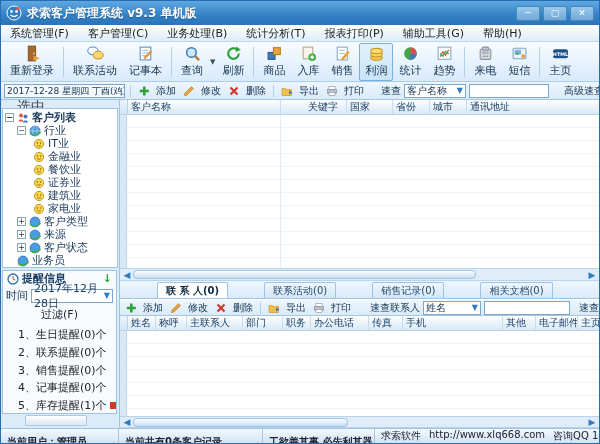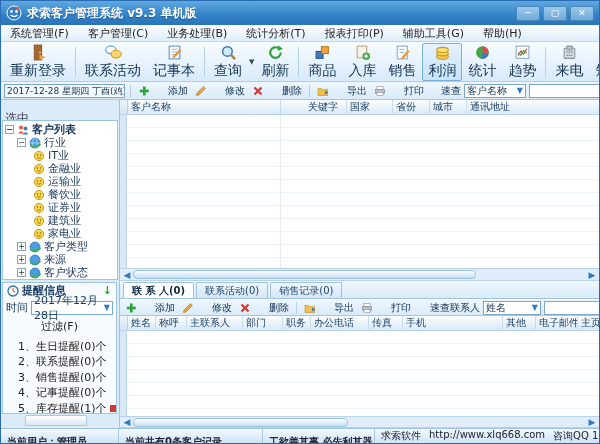--- a/index.html
+++ b/index.html
@@ -15,41 +15,41 @@
   .winbtn { width:24px; height:15px; background:linear-gradient(#9cc9ec,#6fa9d8); border:1px solid #4d88bb; border-radius:2px; color:#fff; font-size:9px; line-height:13px; text-align:center; }
 
   
   .menubar { height:17px; flex:none; background:linear-gradient(#ffffff,#dcedfa); border-bottom:1px solid #bcd6ec; display:flex; align-items:center; gap:19px; padding:0 9px; color:#222; font-size:11px; white-space:nowrap; overflow:hidden; }
 
   
   .toolbar { height:40px; flex:none; background:linear-gradient(#f8fcff,#d8eafb); border-bottom:1px solid #aecde9; display:flex; align-items:center; padding:0 3px; overflow:hidden; }
   .tbtn { display:flex; flex-direction:column; align-items:center; justify-content:center; height:38px; padding:0 5px; gap:1px; border:1px solid transparent; border-radius:2px; white-space:nowrap; }
   .tbtn.selected { background:linear-gradient(#e4f2fd,#c8e3f9); border-color:#7ab0dc; }
   .tbtn svg { width:17px; height:17px; display:block; }
-  .tlabel { font-size:14px; color:#14324f; }
+  .tlabel { font-size:11px; color:#14324f; }
   .tsep { width:1px; height:30px; background:#b5d1e9; margin:0 3px; flex:none; }
   .drop { color:#355; font-size:9px; margin:0 1px; align-self:center; }
 
   
   .filterbar, .contactbar { flex:none; background:linear-gradient(#eef6fd,#d9ebfa); border-bottom:1px solid #a5c7e4; display:flex; align-items:center; gap:3px; padding:0 3px; white-space:nowrap; overflow:hidden; font-size:10px; color:#14324f; }
   .filterbar { height:18px; }
   .contactbar { height:17px; border-top:1px solid #fff; }
   .datebox { width:121px; height:14px; border:1px solid #7ba7cc; background:#f4fafe; font-size:9px; line-height:12px; padding:0 2px; overflow:hidden; flex:none; }
-  .sbtn { display:flex; align-items:center; gap:18px; padding:0 2px; }
+  .sbtn { display:flex; align-items:center; gap:6px; padding:0 2px; }
   .sbtn svg { width:12px; height:12px; }
   .vsep { width:1px; height:12px; background:#b5d1e9; margin:0 2px; flex:none; }
   .combo { height:14px; border:1px solid #7ba7cc; background:#fff; display:flex; align-items:center; justify-content:space-between; padding:0 2px; flex:none; }
   .combo .arr { color:#2f7cc2; font-size:8px; }
   .qinput { height:14px; border:1px solid #7ba7cc; background:#fff; font-size:10px; padding:0 2px; flex:none; }
   .chk { width:10px; height:10px; border:1px solid #7ba7cc; background:#fff; flex:none; }
 
   
   .bodyrow { flex:1; display:flex; min-height:0; }
   .leftcol { width:119px; flex:none; display:flex; flex-direction:column; background:#dcebf8; border-right:1px solid #9fc3e2; }
-  .clip-label { height:8px; overflow:hidden; font-size:12px; color:#445; padding-left:4px; line-height:12px;margin-top:12px; }
+  .clip-label { height:8px; overflow:hidden; font-size:14px; color:#445; padding-left:16px; line-height:12px; }
   .treebox { height:160px; flex:none; background:#fff; border:1px solid #9fc3e2; margin:0 1px; overflow:hidden; padding:2px 0 0 2px; }
   .trow { display:flex; align-items:center; height:13px; gap:3px; white-space:nowrap; overflow:hidden; }
   .trow.root { font-weight:bold; }
   .lv1 { padding-left:12px; } .lv2 { padding-left:28px; }
   .pm { width:9px; height:9px; border:1px solid #8aa; background:#fff; font-size:8px; line-height:7px; text-align:center; color:#333; flex:none; }
   .tico { width:12px; height:12px; flex:none; }
 
   .reminder { flex:1; margin:2px 2px 0 1px; border:1px solid #9fc3e2; background:#f7fbfe; display:flex; flex-direction:column; overflow:hidden; }
   .rem-header { height:16px; display:flex; align-items:center; gap:3px; padding:0 4px; font-weight:bold; color:#173a60; font-size:11px; }
   .rem-header .spacer { flex:1; }
@@ -70,21 +70,21 @@
   .grid-body .gutter { position:absolute; left:0; top:0; bottom:0; width:7px; background:#d9e8f5; border-right:1px solid #bcd5ea; }
   .grid-body .colline { position:absolute; top:0; bottom:0; width:1px; background:#e2ecf5; }
   .gb-main { flex:1.8; } .gb-contact { flex:1; }
 
   .hscroll { flex:none; height:13px; background:#e0edf9; border-top:1px solid #b9d4ea; border-bottom:1px solid #b9d4ea; display:flex; align-items:center; padding:0 1px; }
   .hs-arrow { width:12px; height:10px; color:#2f7cc2; font-size:9px; line-height:10px; text-align:center; flex:none; }
   .hs-thumb { height:9px; background:linear-gradient(#fdfeff,#c6def2); border:1px solid #9fc3e2; border-radius:4px; }
   .hs-track { flex:1; }
 
   .tabs { flex:none; height:18px; background:linear-gradient(#eef6fd,#d9ebfa); border-bottom:1px solid #9fc3e2; display:flex; align-items:flex-end; gap:2px; padding-left:3px; }
-  .tab { height:16px; padding:0 8px; display:flex; align-items:center; background:linear-gradient(#f0f7fd,#d3e6f6); border:1px solid #9fc3e2; border-bottom:none; border-radius:2px 2px 0 0; color:#24486e; font-size:10px; white-space:nowrap; }
+  .tab { height:16px; padding:0 8px; display:flex; align-items:center; background:linear-gradient(#f0f7fd,#d3e6f6); border:1px solid #9fc3e2; border-bottom:none; border-radius:2px 2px 0 0; color:#24486e; font-size:10px; white-space:nowrap;margin-left:34px; }
   .tab.active { background:#fff; font-weight:bold; color:#10293f; }
 
   
   .statusbar { height:15px; flex:none; background:linear-gradient(#f3f9fe,#cfe4f6); border-top:1px solid #9fc3e2; display:flex; align-items:center; font-size:10px; color:#223; white-space:nowrap; overflow:hidden; }
   .st-cell { padding:12px 6px; border-right:1px solid #aac8e2; height:14px; line-height:11px; overflow:hidden; flex:none;font-weight:bold; }
   .st-right { display:flex; gap:8px; padding:0 6px; flex:1; overflow:hidden; }
 </style>
 </head>
 <body>
 
@@ -340,29 +340,20 @@
             </svg>
             <span>金融业</span>
           </div>
         <div class="trow lv2">
             <svg class="tico" viewBox="0 0 12 12">
               <circle cx="6" cy="6" r="4.6" fill="#f7d84a" stroke="#c9982f"></circle>
               <circle cx="4.4" cy="5" r="0.7" fill="#7a5a10"></circle>
               <circle cx="7.6" cy="5" r="0.7" fill="#7a5a10"></circle>
               <path d="M4 7.5 Q6 9 8 7.5" stroke="#7a5a10" stroke-width="0.7" fill="none"></path>
             </svg>
-            <span>运输业</span>
-          </div>
-        <div class="trow lv2">
-            <svg class="tico" viewBox="0 0 12 12">
-              <circle cx="6" cy="6" r="4.6" fill="#f7d84a" stroke="#c9982f"></circle>
-              <circle cx="4.4" cy="5" r="0.7" fill="#7a5a10"></circle>
-              <circle cx="7.6" cy="5" r="0.7" fill="#7a5a10"></circle>
-              <path d="M4 7.5 Q6 9 8 7.5" stroke="#7a5a10" stroke-width="0.7" fill="none"></path>
-            </svg>
             <span>餐饮业</span>
           </div>
         <div class="trow lv2">
             <svg class="tico" viewBox="0 0 12 12">
               <circle cx="6" cy="6" r="4.6" fill="#f7d84a" stroke="#c9982f"></circle>
               <circle cx="4.4" cy="5" r="0.7" fill="#7a5a10"></circle>
               <circle cx="7.6" cy="5" r="0.7" fill="#7a5a10"></circle>
               <path d="M4 7.5 Q6 9 8 7.5" stroke="#7a5a10" stroke-width="0.7" fill="none"></path>
             </svg>
             <span>证券业</span>
@@ -467,20 +458,21 @@
         <div class="hs-arrow">◀</div>
         <div class="hs-thumb" style="width:72%;"></div>
         <div class="hs-track"></div>
         <div class="hs-arrow">▶</div>
       </div>
 
       <div class="tabs">
         <div class="tab active">联 系 人(0)</div>
         <div class="tab">联系活动(0)</div>
         <div class="tab">销售记录(0)</div>
+        <div class="tab">相关文档(0)</div>
       </div>
 
       <div class="contactbar">
         <div class="sbtn">
           <svg viewBox="0 0 12 12">
               <rect x="5" y="1.5" width="2.6" height="9" fill="#2ea33a"></rect>
               <rect x="1.8" y="4.7" width="9" height="2.6" fill="#2ea33a"></rect>
             </svg>
           <span>添加</span>
         </div>

